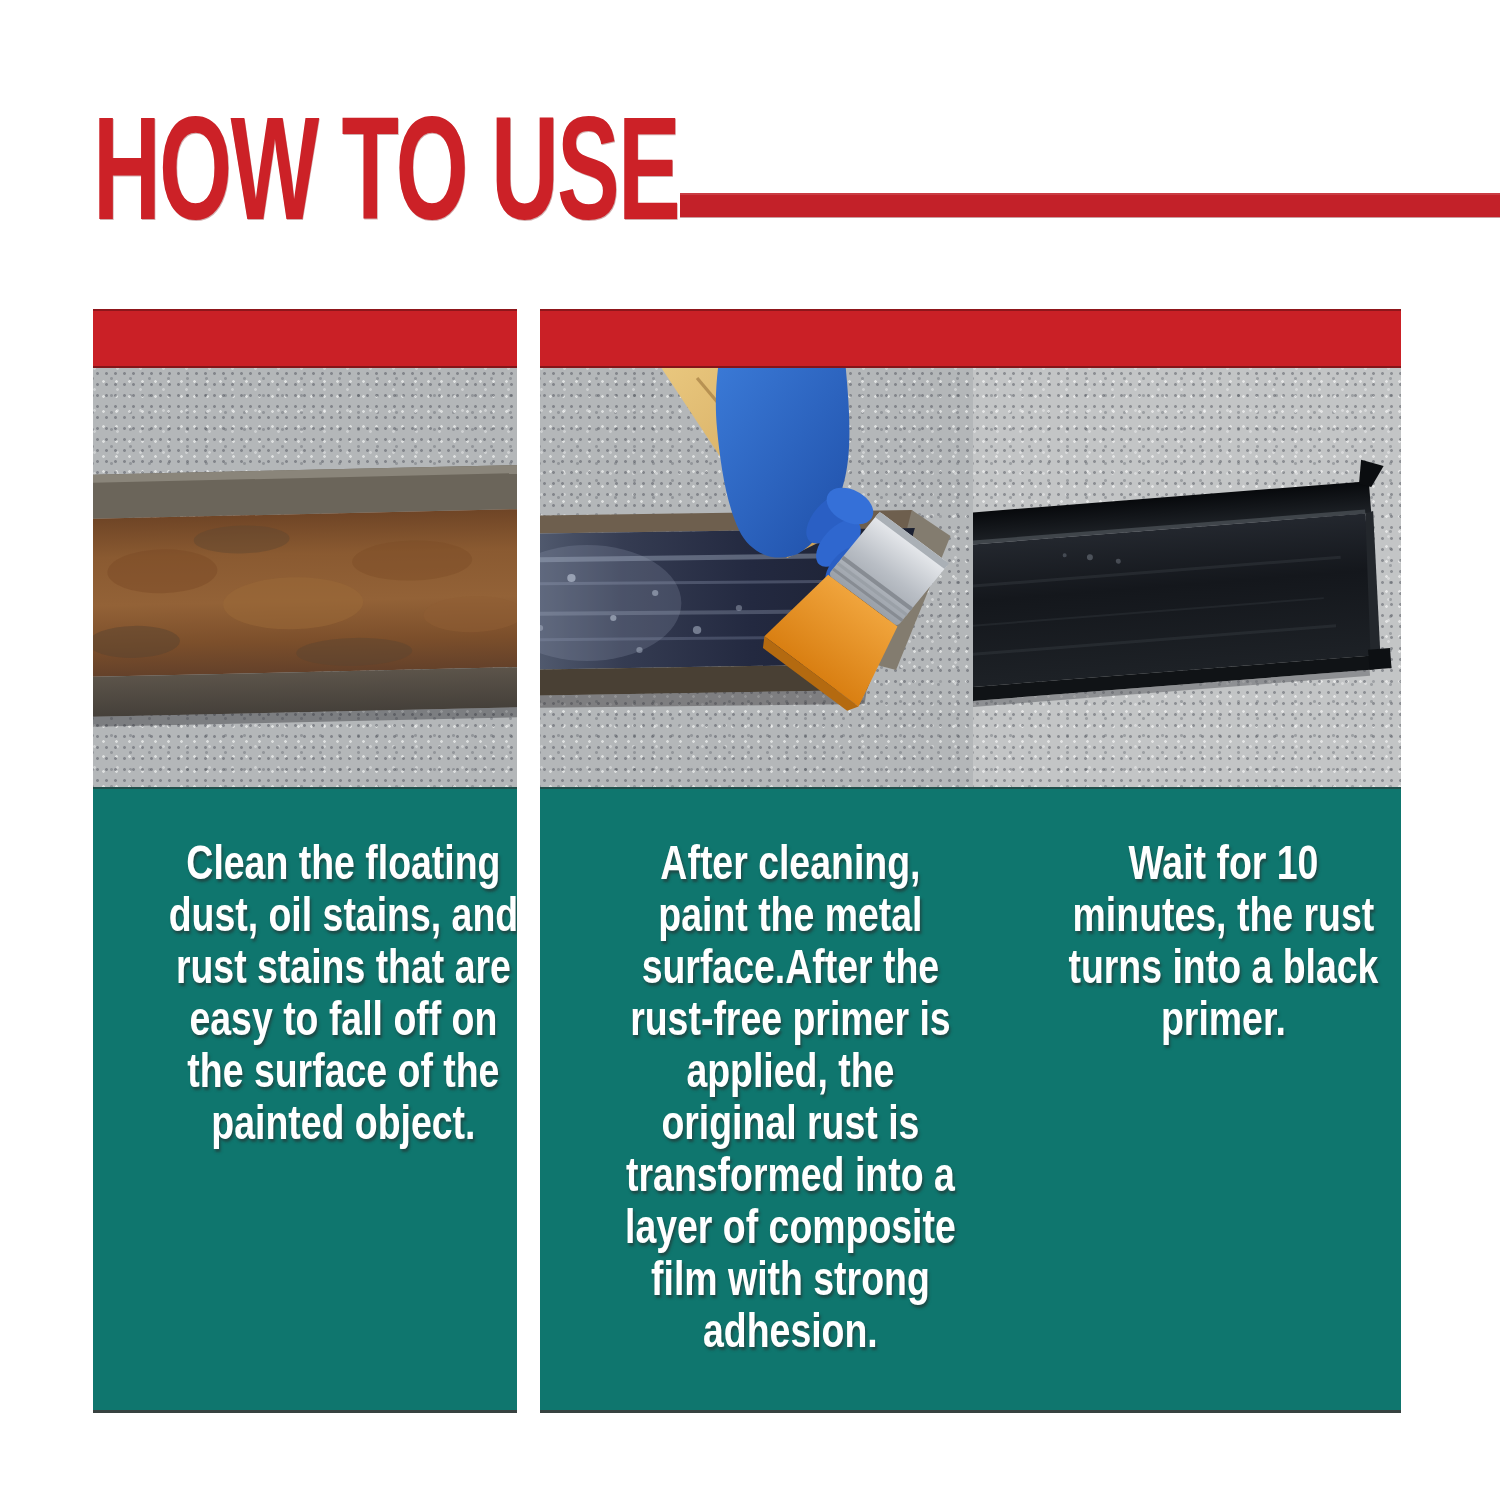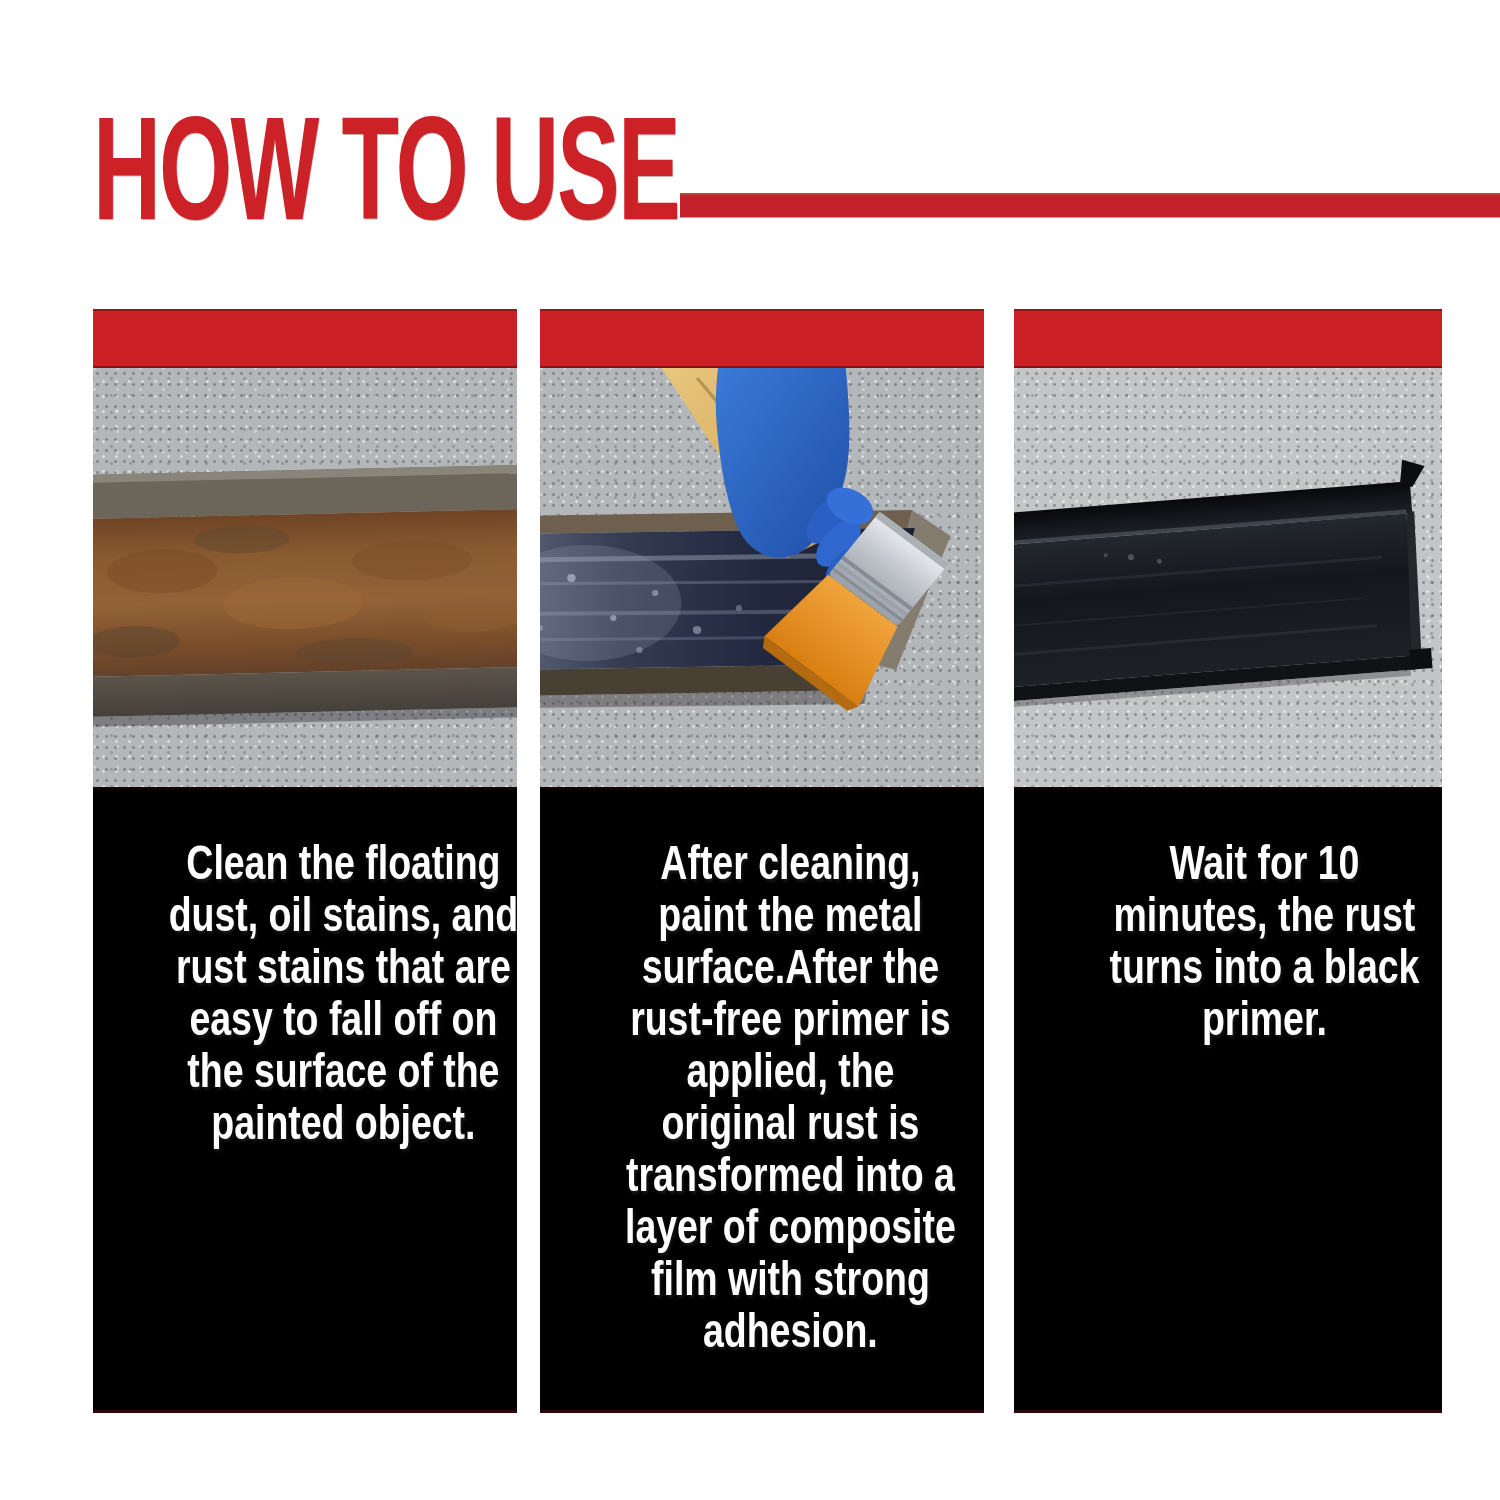--- a/index.html
+++ b/index.html
@@ -17,40 +17,40 @@
     text-shadow:1px 1px 0 rgba(120,20,20,.35);
   }
   .title-bar{
     position:absolute;left:680px;top:193px;width:820px;height:24px;
     background:#c32129;box-shadow:inset 0 2px 0 rgba(255,255,255,.12), 0 1px 0 rgba(120,15,18,.4);
   }
   
   .panel{position:absolute;top:309px;height:1104px;}
   .panel.p1{left:93px;width:424px;}
   .panel.p2{left:540px;width:444px;border-radius:26px;}
-  .panel.p3{left:1014px;width:428px;}
+  .panel.p3{left:973px;width:428px;}
   .panel-strip{
     height:59px;background:#ca2026;
     box-shadow:inset 0 2px 0 rgba(95,14,18,.55), inset 0 -2px 0 rgba(60,10,12,.5);
   }
   .photo{
     position:relative;height:419px;overflow:hidden;
     background-color:#b4b7b9;
     background-image:
       radial-gradient(rgba(50,55,65,.38) 1px, transparent 1.6px),
       radial-gradient(rgba(255,255,255,.55) 1px, transparent 1.5px),
       radial-gradient(rgba(70,75,85,.30) 1.3px, transparent 1.8px),
       radial-gradient(rgba(255,255,255,.35) 1.2px, transparent 1.7px);
     background-size:9px 11px,13px 15px,19px 17px,23px 21px;
     background-position:0 0,4px 6px,9px 2px,13px 11px;
   }
   .photo.light{background-color:#c3c5c6;}
   .photo svg{position:absolute;left:0;top:0;width:100%;height:100%;display:block;}
   .panel-text{
-    height:626px;background:#000000;overflow:hidden;box-sizing:border-box;
+    height:626px;background:#0f766e;overflow:hidden;box-sizing:border-box;
     padding:50px 0 12px 32px;
     box-shadow:inset 0 -3px 0 rgba(95,14,18,.5), inset 0 2px 0 rgba(70,10,12,.35);
   }
   .panel-text p{
     margin:0;width:560px;
     font-size:48px;line-height:52px;font-weight:bold;color:#ffffff;
     white-space:pre-line;
     transform:scaleX(0.78);transform-origin:left top;
     text-shadow:2px 3px 3px rgba(40,40,40,.55);
   }

